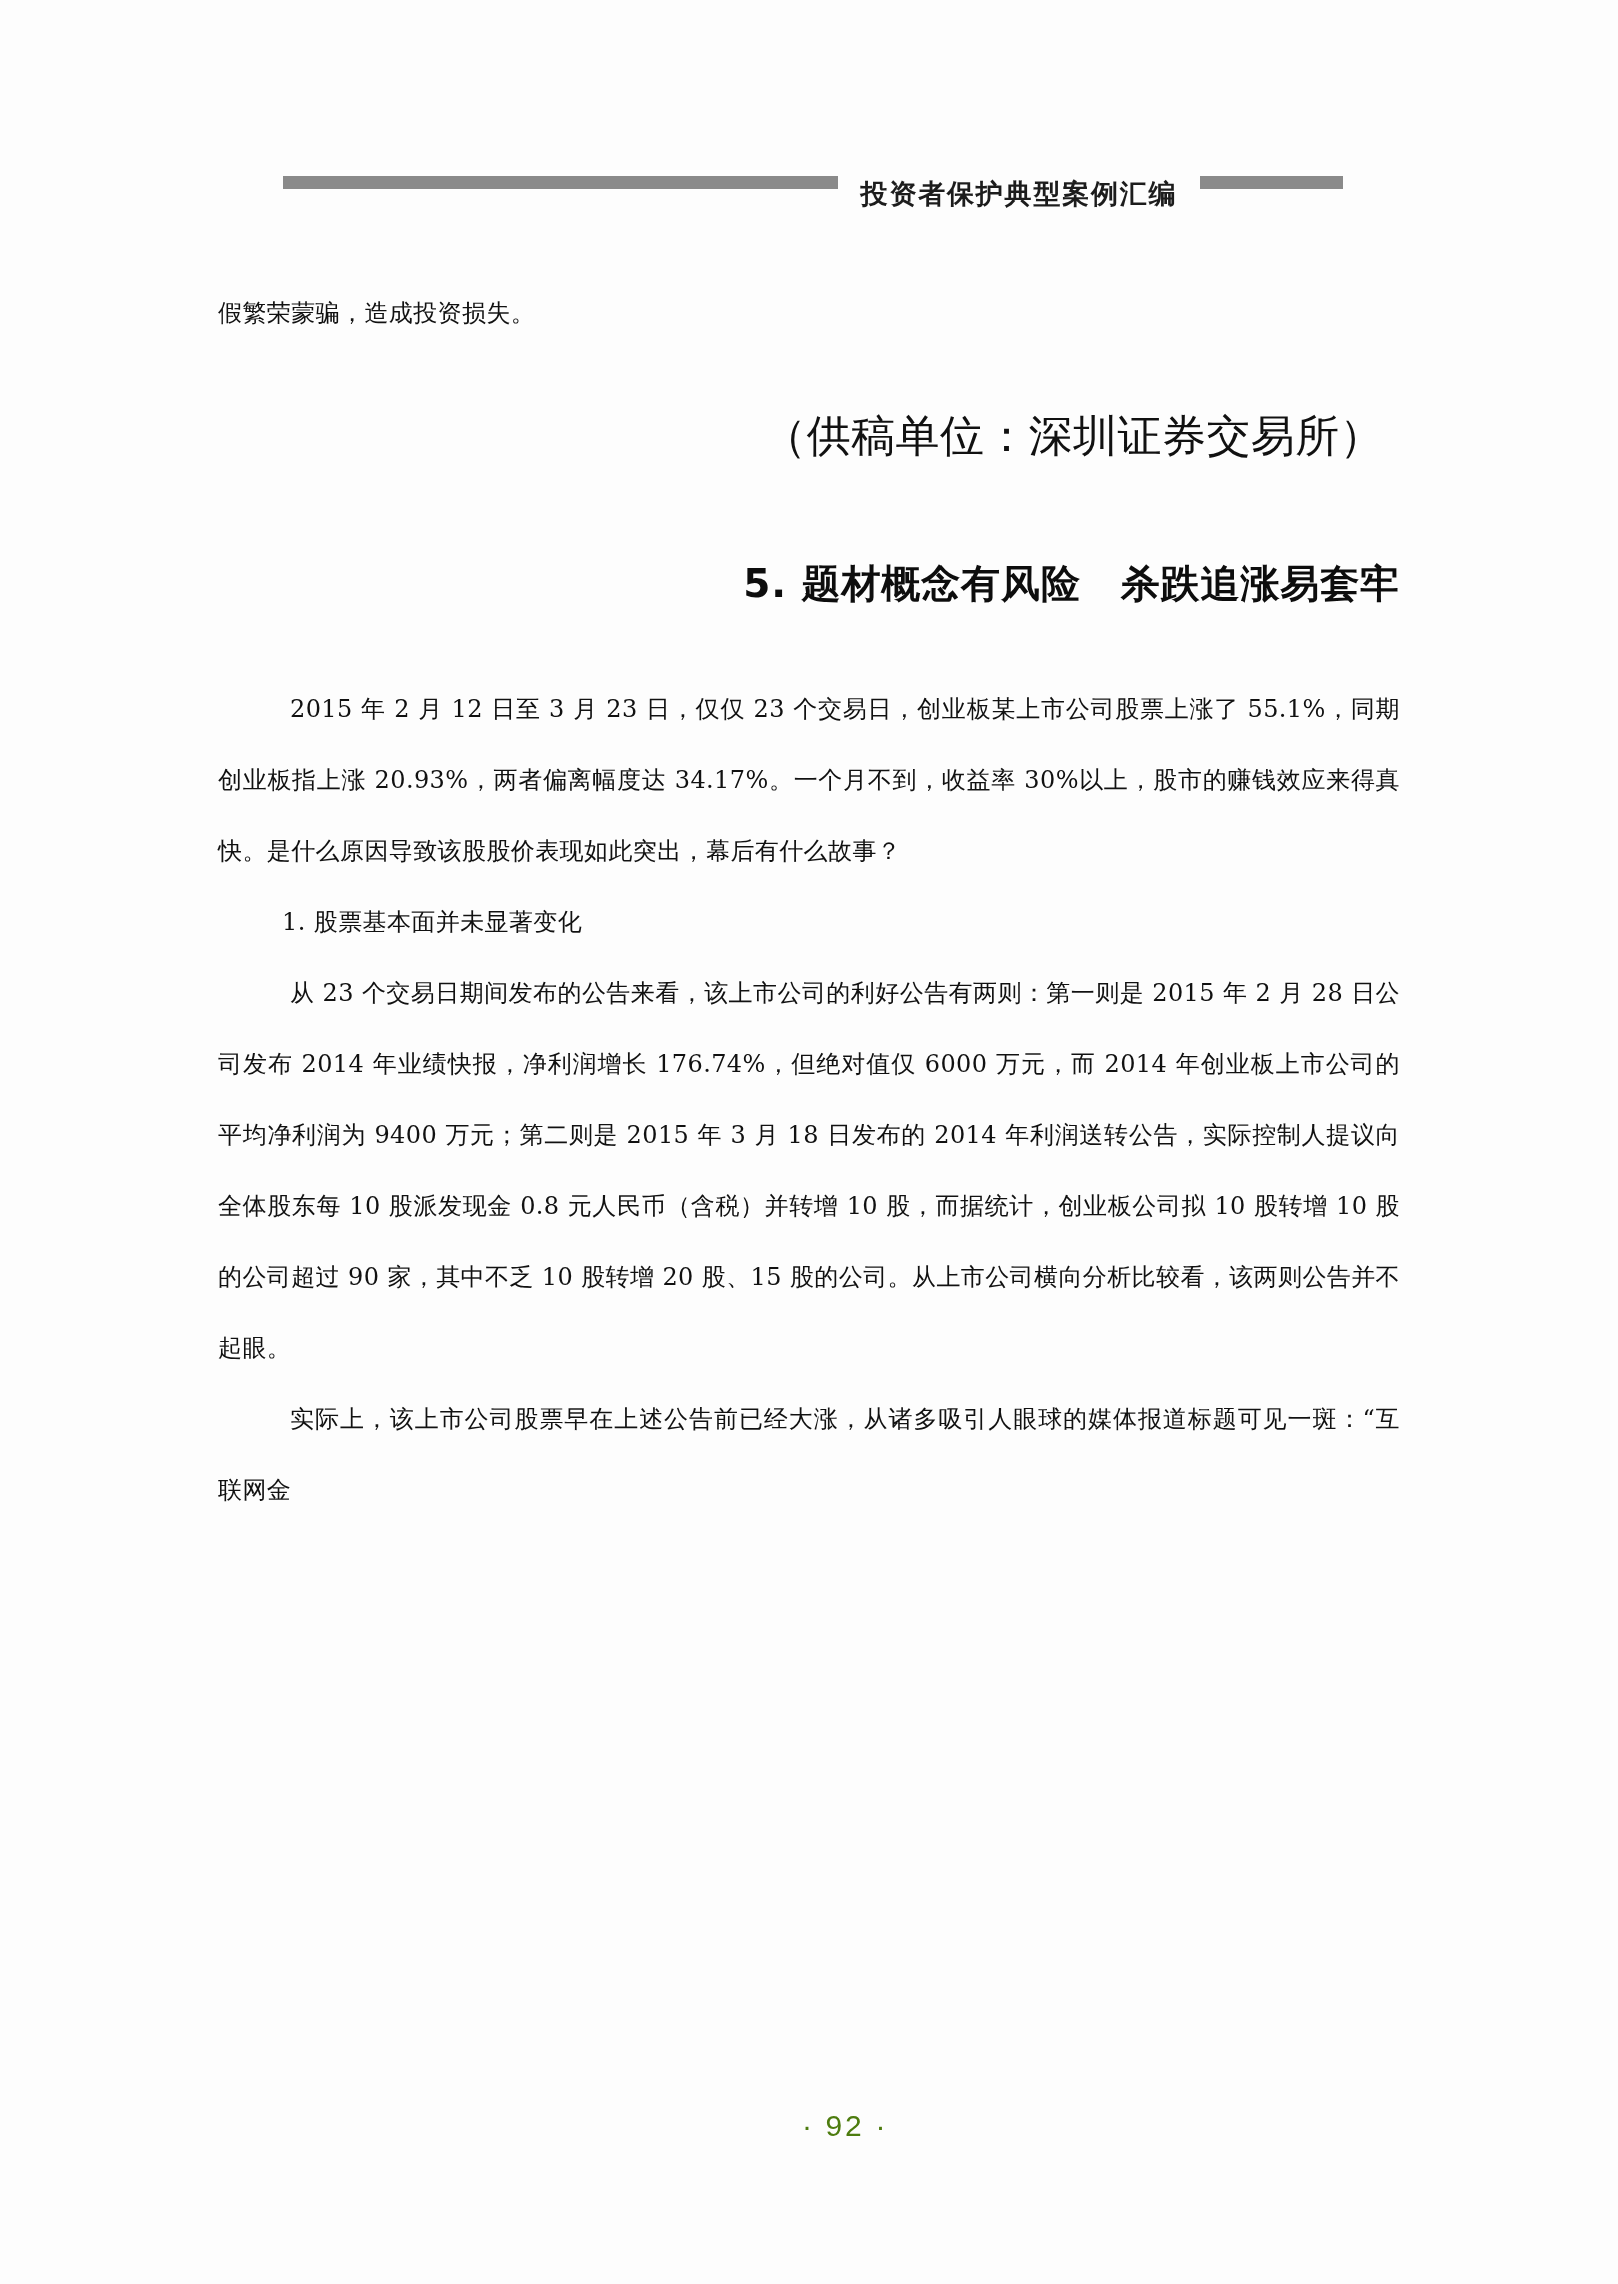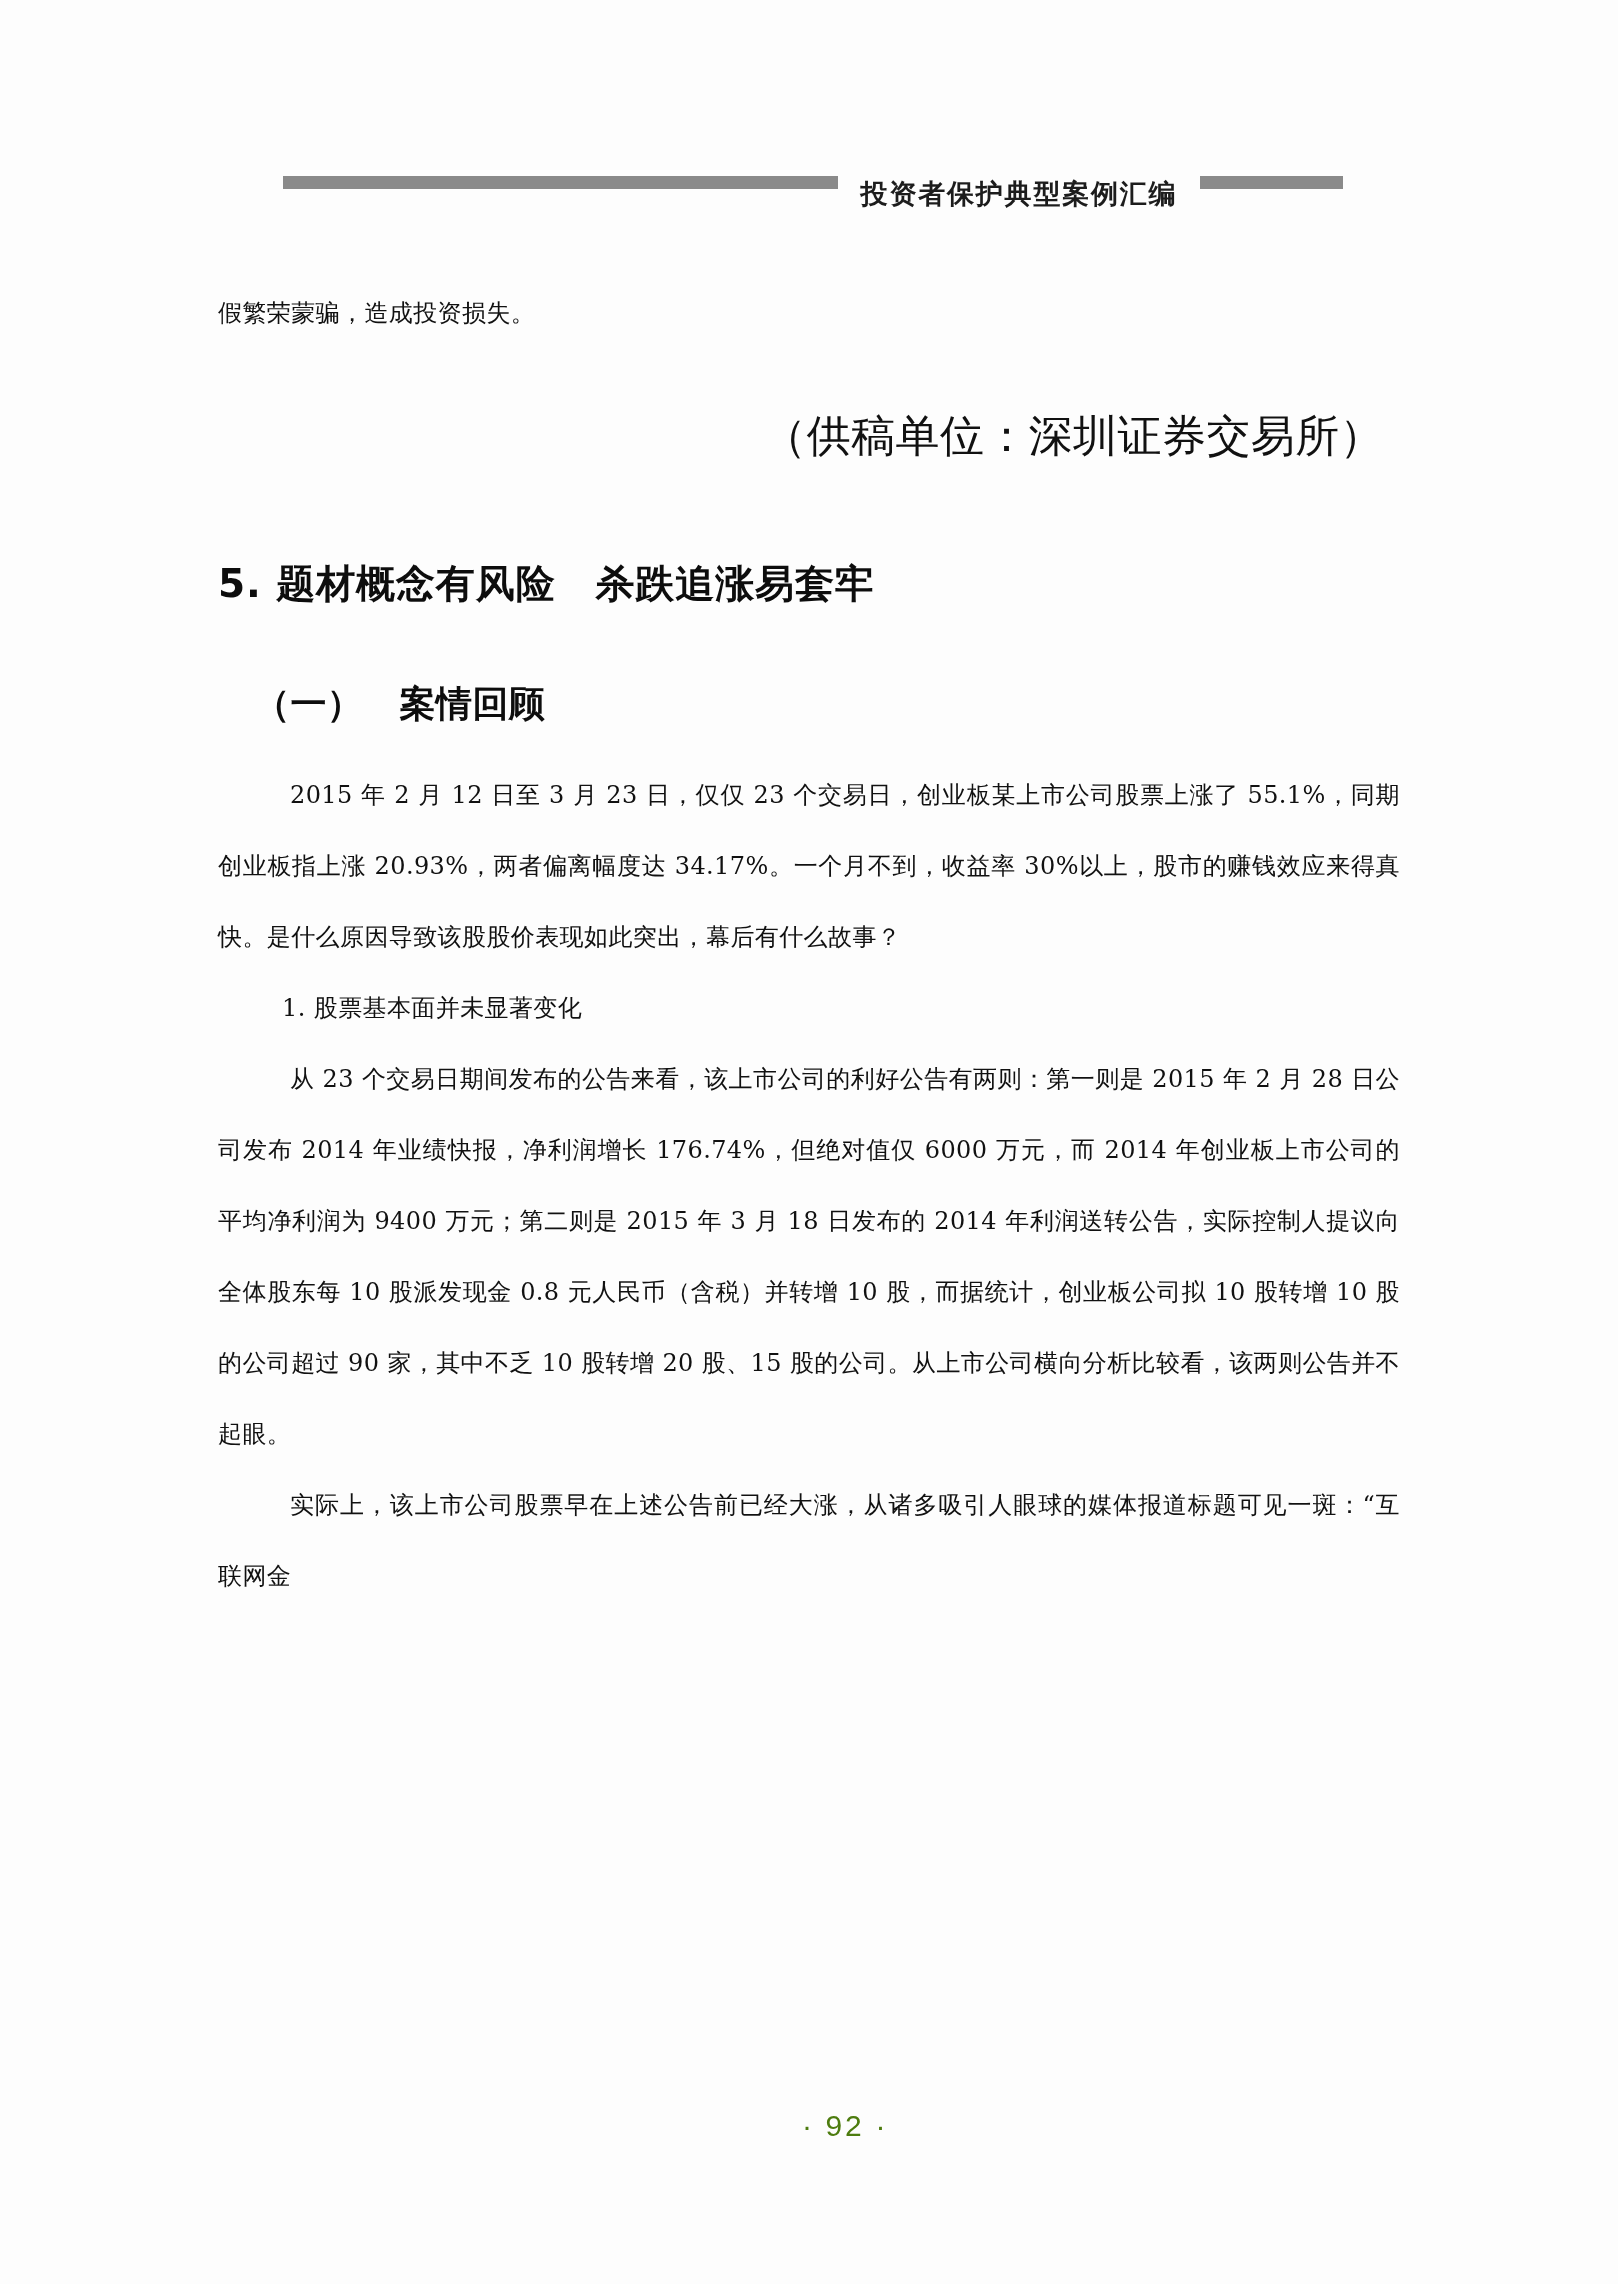--- a/index.html
+++ b/index.html
@@ -78,21 +78,21 @@
     font-family: "DejaVu Serif", "Liberation Serif", serif;
   }
 
   h2.section-title {
     margin: 0;
     margin-top: 93px;
     margin-bottom: 63px;
     font-size: 39px;
     line-height: 54px;
     font-weight: 700;
-    text-align: left;
+    text-align: right;
     letter-spacing: 0.9px;
     font-family: "DejaVu Sans", "Liberation Sans", sans-serif;
     color: #0d0d0d;
   }
   h3.sub-title {
     margin: 0;
     margin-bottom: 27px;
     font-size: 36px;
     line-height: 59px;
     font-weight: 700;
@@ -131,21 +131,20 @@
   </div>
 
   <div class="content">
 
     <p class="gap-after">假繁荣蒙骗，造成投资损失。</p>
 
     <p class="source-line">（供稿单位：深圳证券交易所）</p>
 
     <h2 class="section-title">5. 题材概念有风险　杀跌追涨易套牢</h2>
 
-    <h3 class="sub-title">（一）　案情回顾</h3>
 
     <p class="indent">2015 年 2 月 12 日至 3 月 23 日，仅仅 23 个交易日，创业板某上市公司股票上涨了 55.1%，同期创业板指上涨 20.93%，两者偏离幅度达 34.17%。一个月不到，收益率 30%以上，股市的赚钱效应来得真快。是什么原因导致该股股价表现如此突出，幕后有什么故事？</p>
 
     <p class="numbered">1. 股票基本面并未显著变化</p>
 
     <p class="indent">从 23 个交易日期间发布的公告来看，该上市公司的利好公告有两则：第一则是 2015 年 2 月 28 日公司发布 2014 年业绩快报，净利润增长 176.74%，但绝对值仅 6000 万元，而 2014 年创业板上市公司的平均净利润为 9400 万元；第二则是 2015 年 3 月 18 日发布的 2014 年利润送转公告，实际控制人提议向全体股东每 10 股派发现金 0.8 元人民币（含税）并转增 10 股，而据统计，创业板公司拟 10 股转增 10 股的公司超过 90 家，其中不乏 10 股转增 20 股、15 股的公司。从上市公司横向分析比较看，该两则公告并不起眼。</p>
 
     <p class="indent">实际上，该上市公司股票早在上述公告前已经大涨，从诸多吸引人眼球的媒体报道标题可见一斑：“互联网金</p>
 
   </div>

